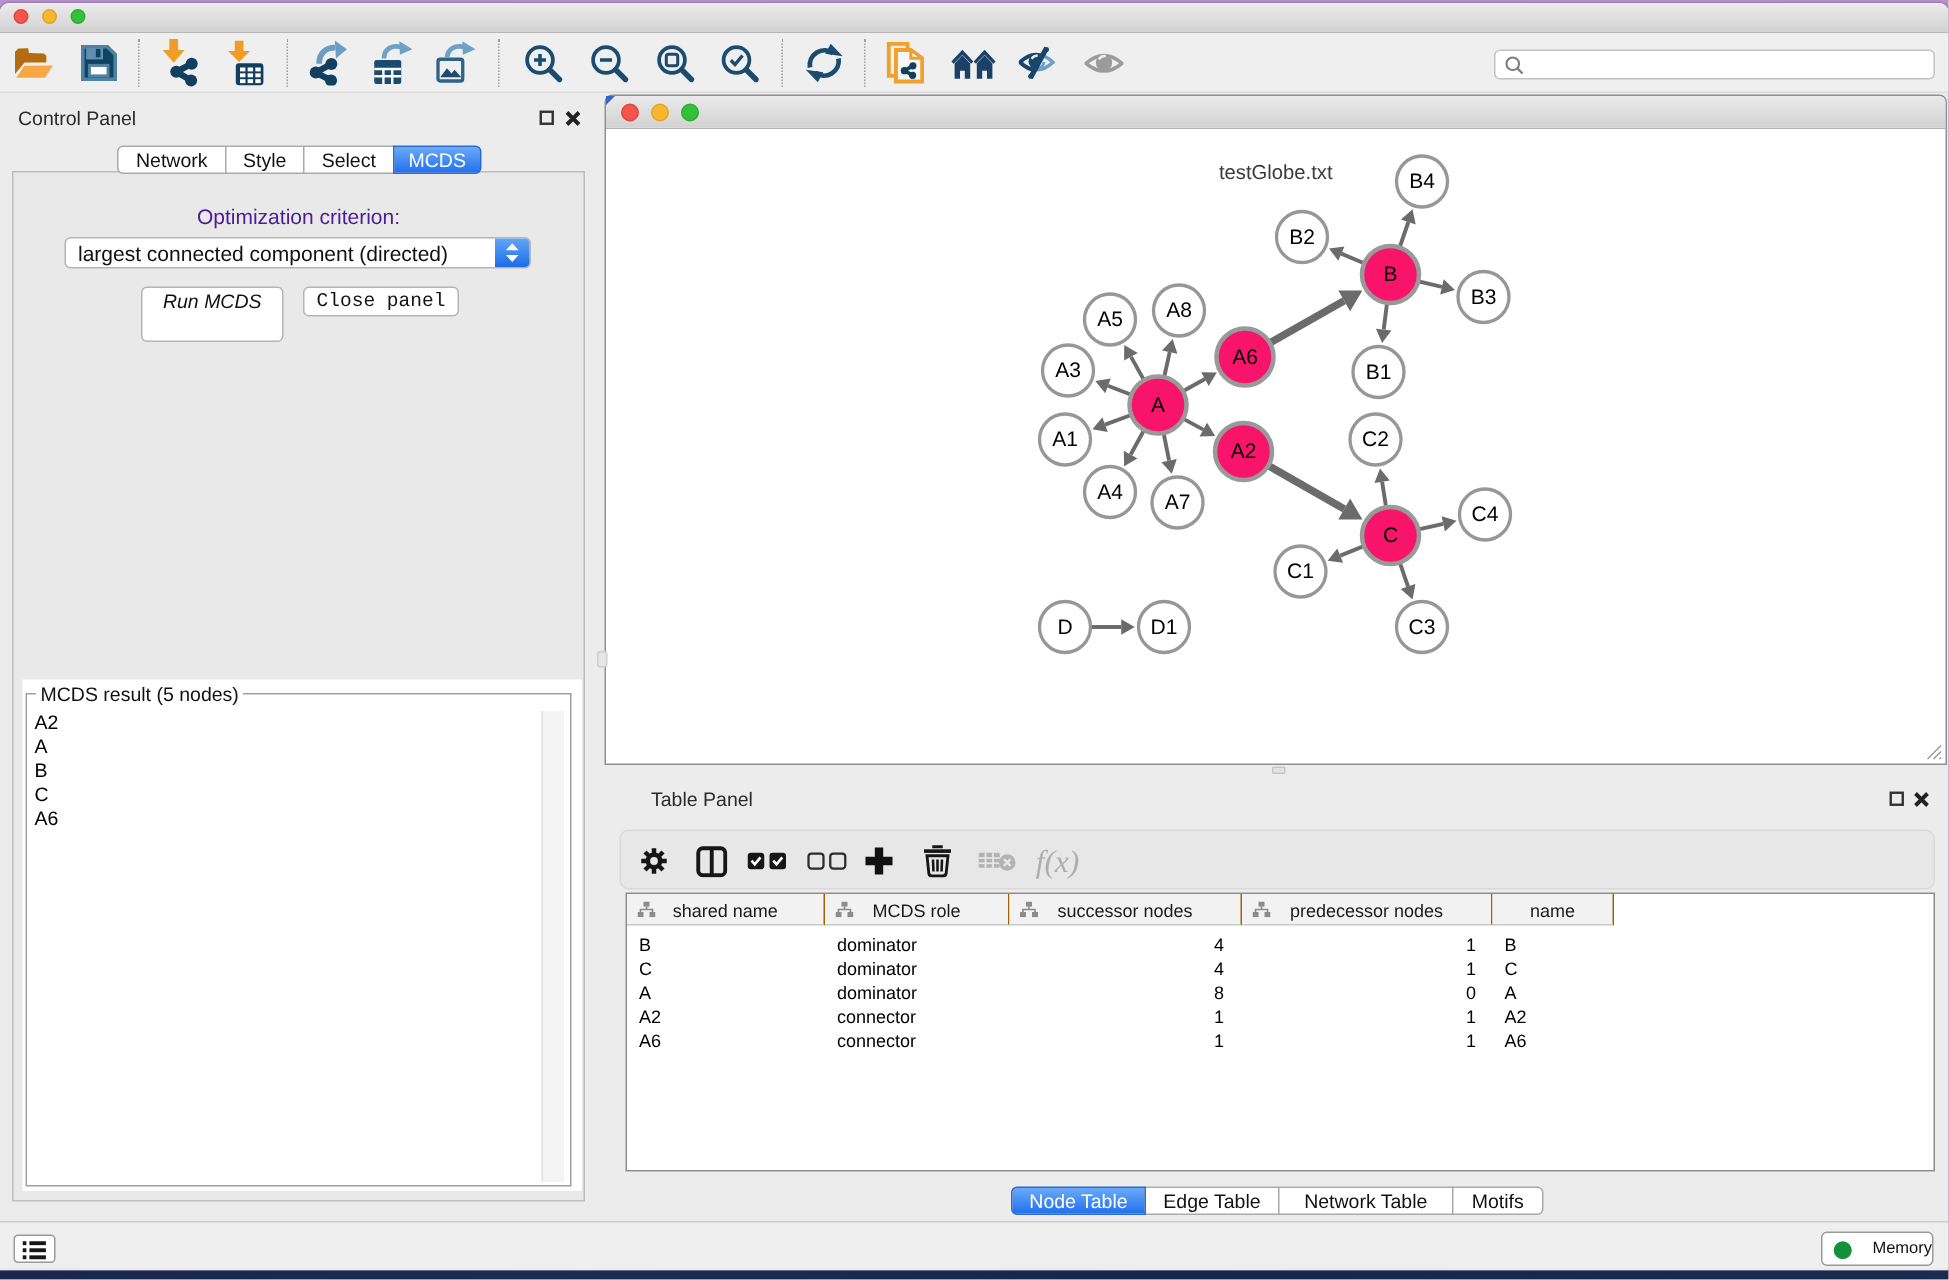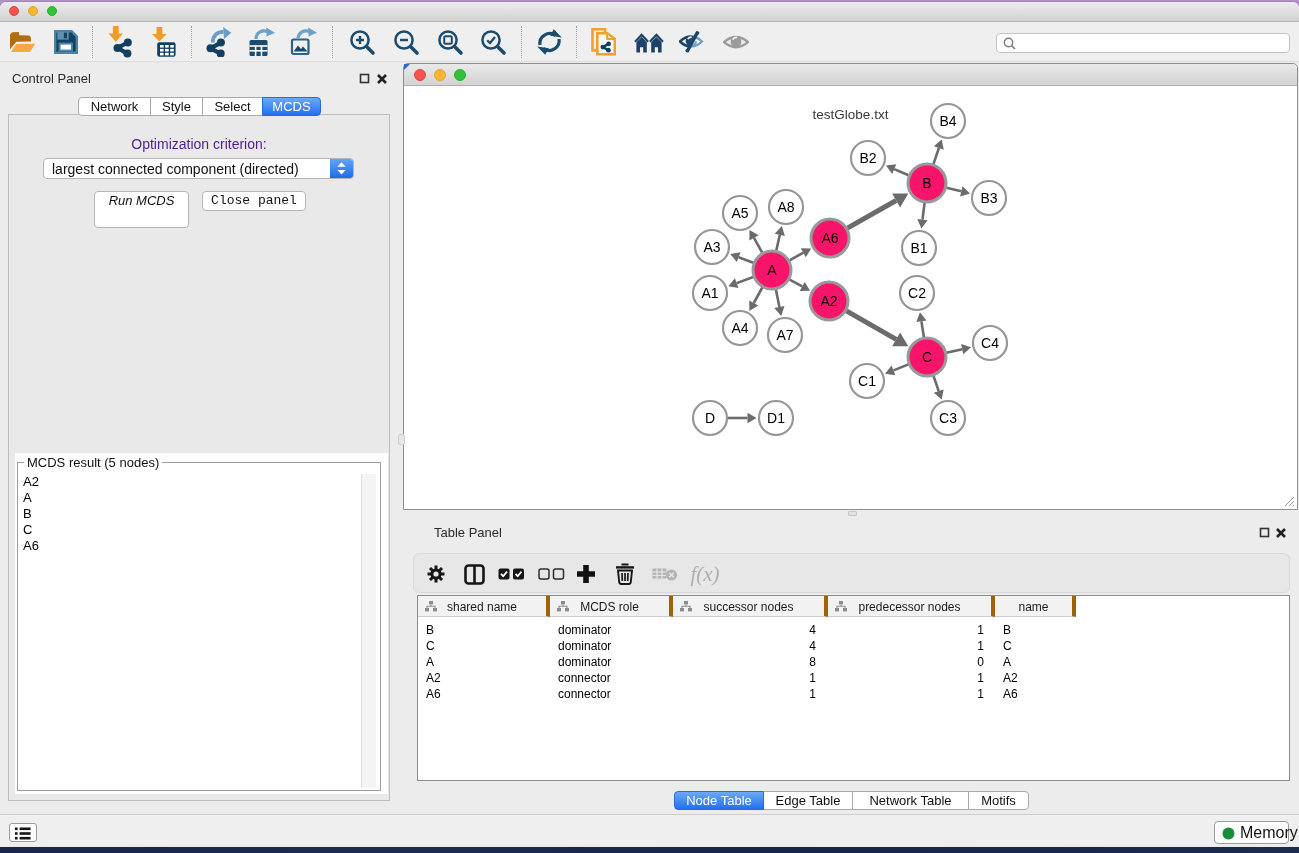--- a/index.html
+++ b/index.html
@@ -27,21 +27,21 @@
 .legend{position:absolute;left:6px;top:-8px;background:#fff;font-size:13px;color:#111;padding:0 3px;z-index:3;}
 .mlist{position:absolute;left:1px;top:1px;right:1px;bottom:1px;background:#fff;font-size:13px;color:#000;}
 .mitem{position:absolute;left:4px;height:16px;line-height:16px;}
 .sbtrack{position:absolute;right:3px;top:10px;width:15px;bottom:1px;background:#f4f4f4;border-left:1px solid #e2e2e2;}
 .netwin{position:absolute;left:403px;top:62px;width:895px;height:448px;background:#fff;border:1px solid #8f8f8f;border-radius:5px 5px 0 0;}
 .nettitle{position:absolute;left:0;top:0;right:0;height:22px;background:linear-gradient(#eaeaea,#d2d2d2);border-bottom:1px solid #b0b0b0;border-radius:5px 5px 0 0;}
 .nettitle .title{position:absolute;left:0;right:0;top:5px;text-align:center;font-size:13.5px;color:#3a3a3a;margin-top:38px;}
 .ttoolbar{position:absolute;left:413px;top:553px;width:877px;height:40px;background:#e7e7e7;border:1px solid #d9d9d9;border-radius:6px;}
 .ticon2{position:absolute;top:0;height:40px;display:flex;align-items:center;justify-content:center;}
 .dtable{position:absolute;left:417px;top:595px;width:873px;height:186px;background:#fff;border:1px solid #8c8c8c;}
-.th{position:absolute;top:0;height:21px;background:#f2f2f2;border-right:4px solid #a16207;border-bottom:1px solid #cccccc;font-size:12px;color:#1a1a1a;}
+.th{position:absolute;top:0;height:21px;background:#f2f2f2;border-right:1px solid #a16207;border-bottom:1px solid #cccccc;font-size:12px;color:#1a1a1a;}
 .thlabel{position:absolute;left:0;right:0;top:4px;text-align:center;}
 .row{position:absolute;height:16px;font-size:12px;color:#000;line-height:16px;}
 .cell{position:absolute;top:0;height:16px;}
 .statusbar{position:absolute;left:0;top:814px;width:1299px;height:31px;background:#efefef;border-top:1px solid #cccccc;}
 .deskbot{position:absolute;left:0;top:847px;width:1299px;height:6px;background:linear-gradient(90deg,#17264a,#1b2c50 30%,#16254a 60%,#1a2b4e);}
 .grip{position:absolute;}
 text{font-family:"Liberation Sans",sans-serif;}
 </style></head><body>
 <div class="app"></div>
 <div class="deskbot"></div>
@@ -543,16 +543,16 @@
   <div class="btn" style="left:9px;top:8px;width:28px;height:19px;border-color:#9a9a9a;border-radius:3px;"><svg width="16" height="13" viewBox="0 0 16 13" style="margin-top:3px;">
     <g fill="#161616">
           <rect x="0" y="0.5" width="2.6" height="2.6"></rect>
           <rect x="0" y="5.2" width="2.6" height="2.6"></rect>
           <rect x="0" y="9.9" width="2.6" height="2.6"></rect>
     <rect x="4.6" y="0.5" width="11" height="2.6"></rect>
           <rect x="4.6" y="5.2" width="11" height="2.6"></rect>
           <rect x="4.6" y="9.9" width="11" height="2.6"></rect>
         </g>
       </svg></div>
-  <div class="btn" style="left:1214px;top:6px;width:75px;height:23px;line-height:21px;font-size:16px;border-color:#9a9a9a;text-align:center;padding-left:25px;">Memory<svg width="13" height="13" style="position:absolute;left:7px;top:5px;">
+  <div class="btn" style="left:1214px;top:6px;width:75px;height:23px;line-height:21px;font-size:11px;border-color:#9a9a9a;text-align:right;padding-left:25px;">Memory<svg width="13" height="13" style="position:absolute;left:7px;top:5px;">
         <circle cx="6.5" cy="6.5" r="6" fill="#148f3a"></circle>
       </svg></div>
 </div>
 
 </body></html>

